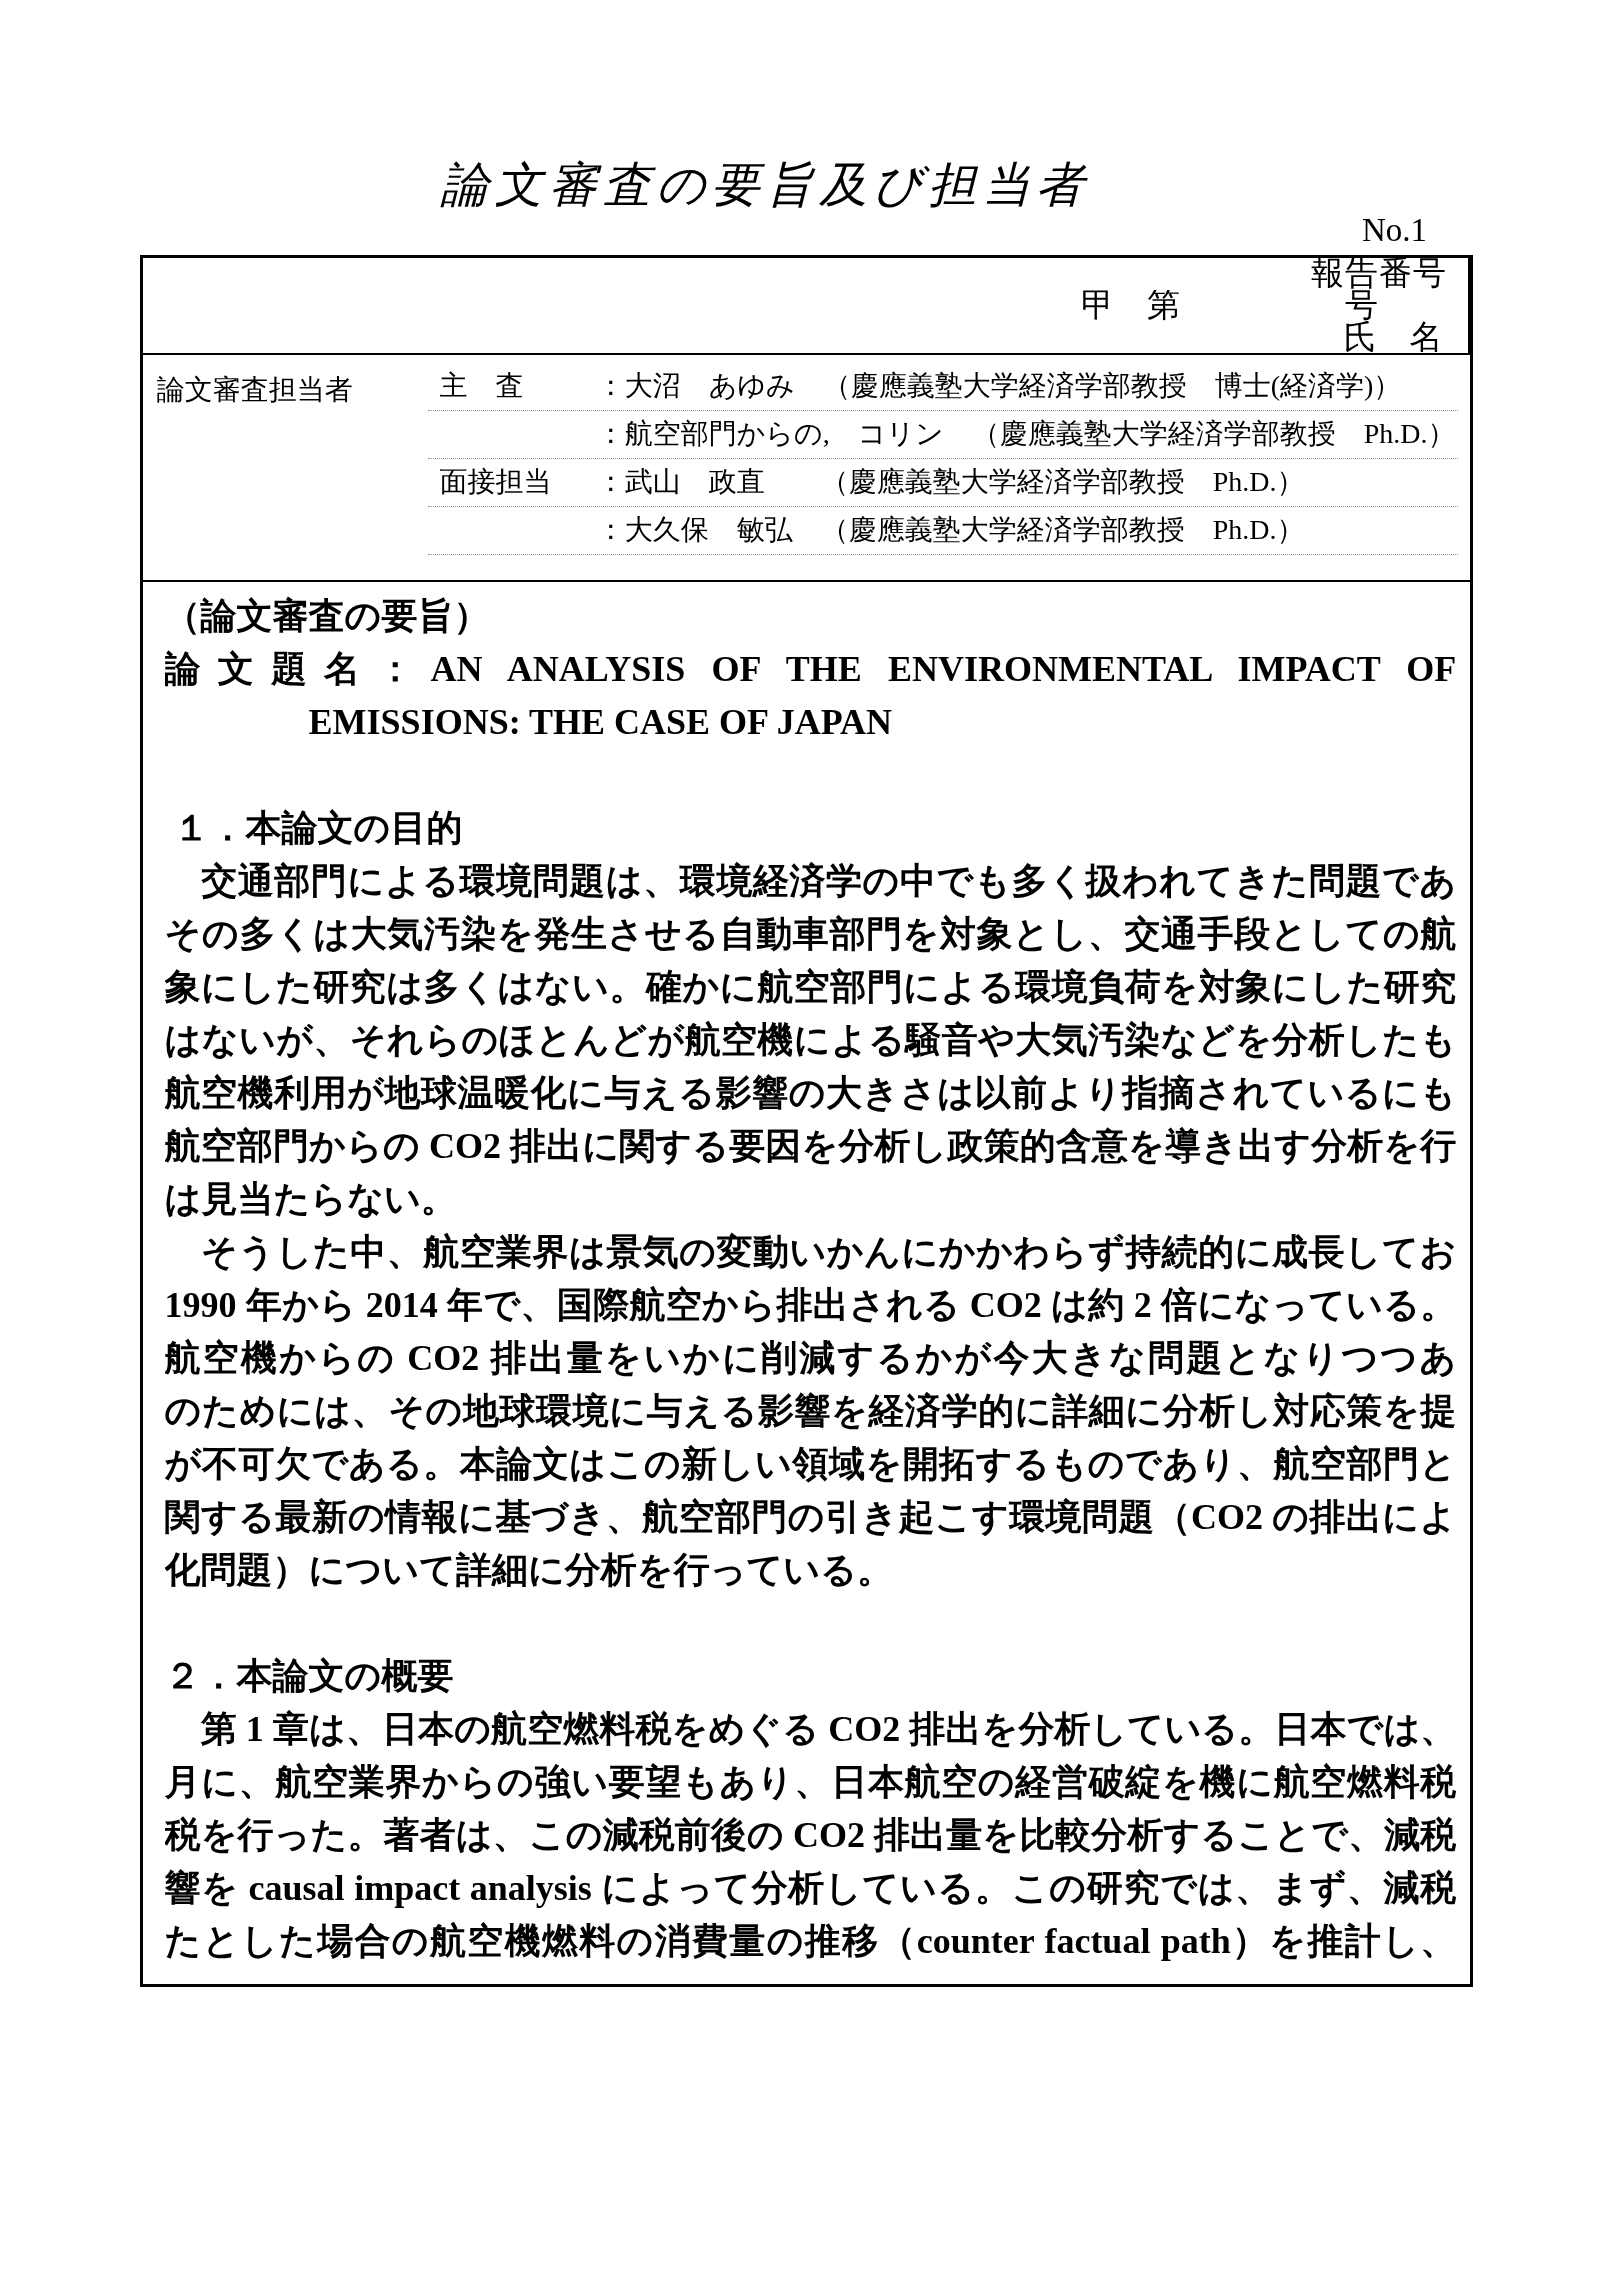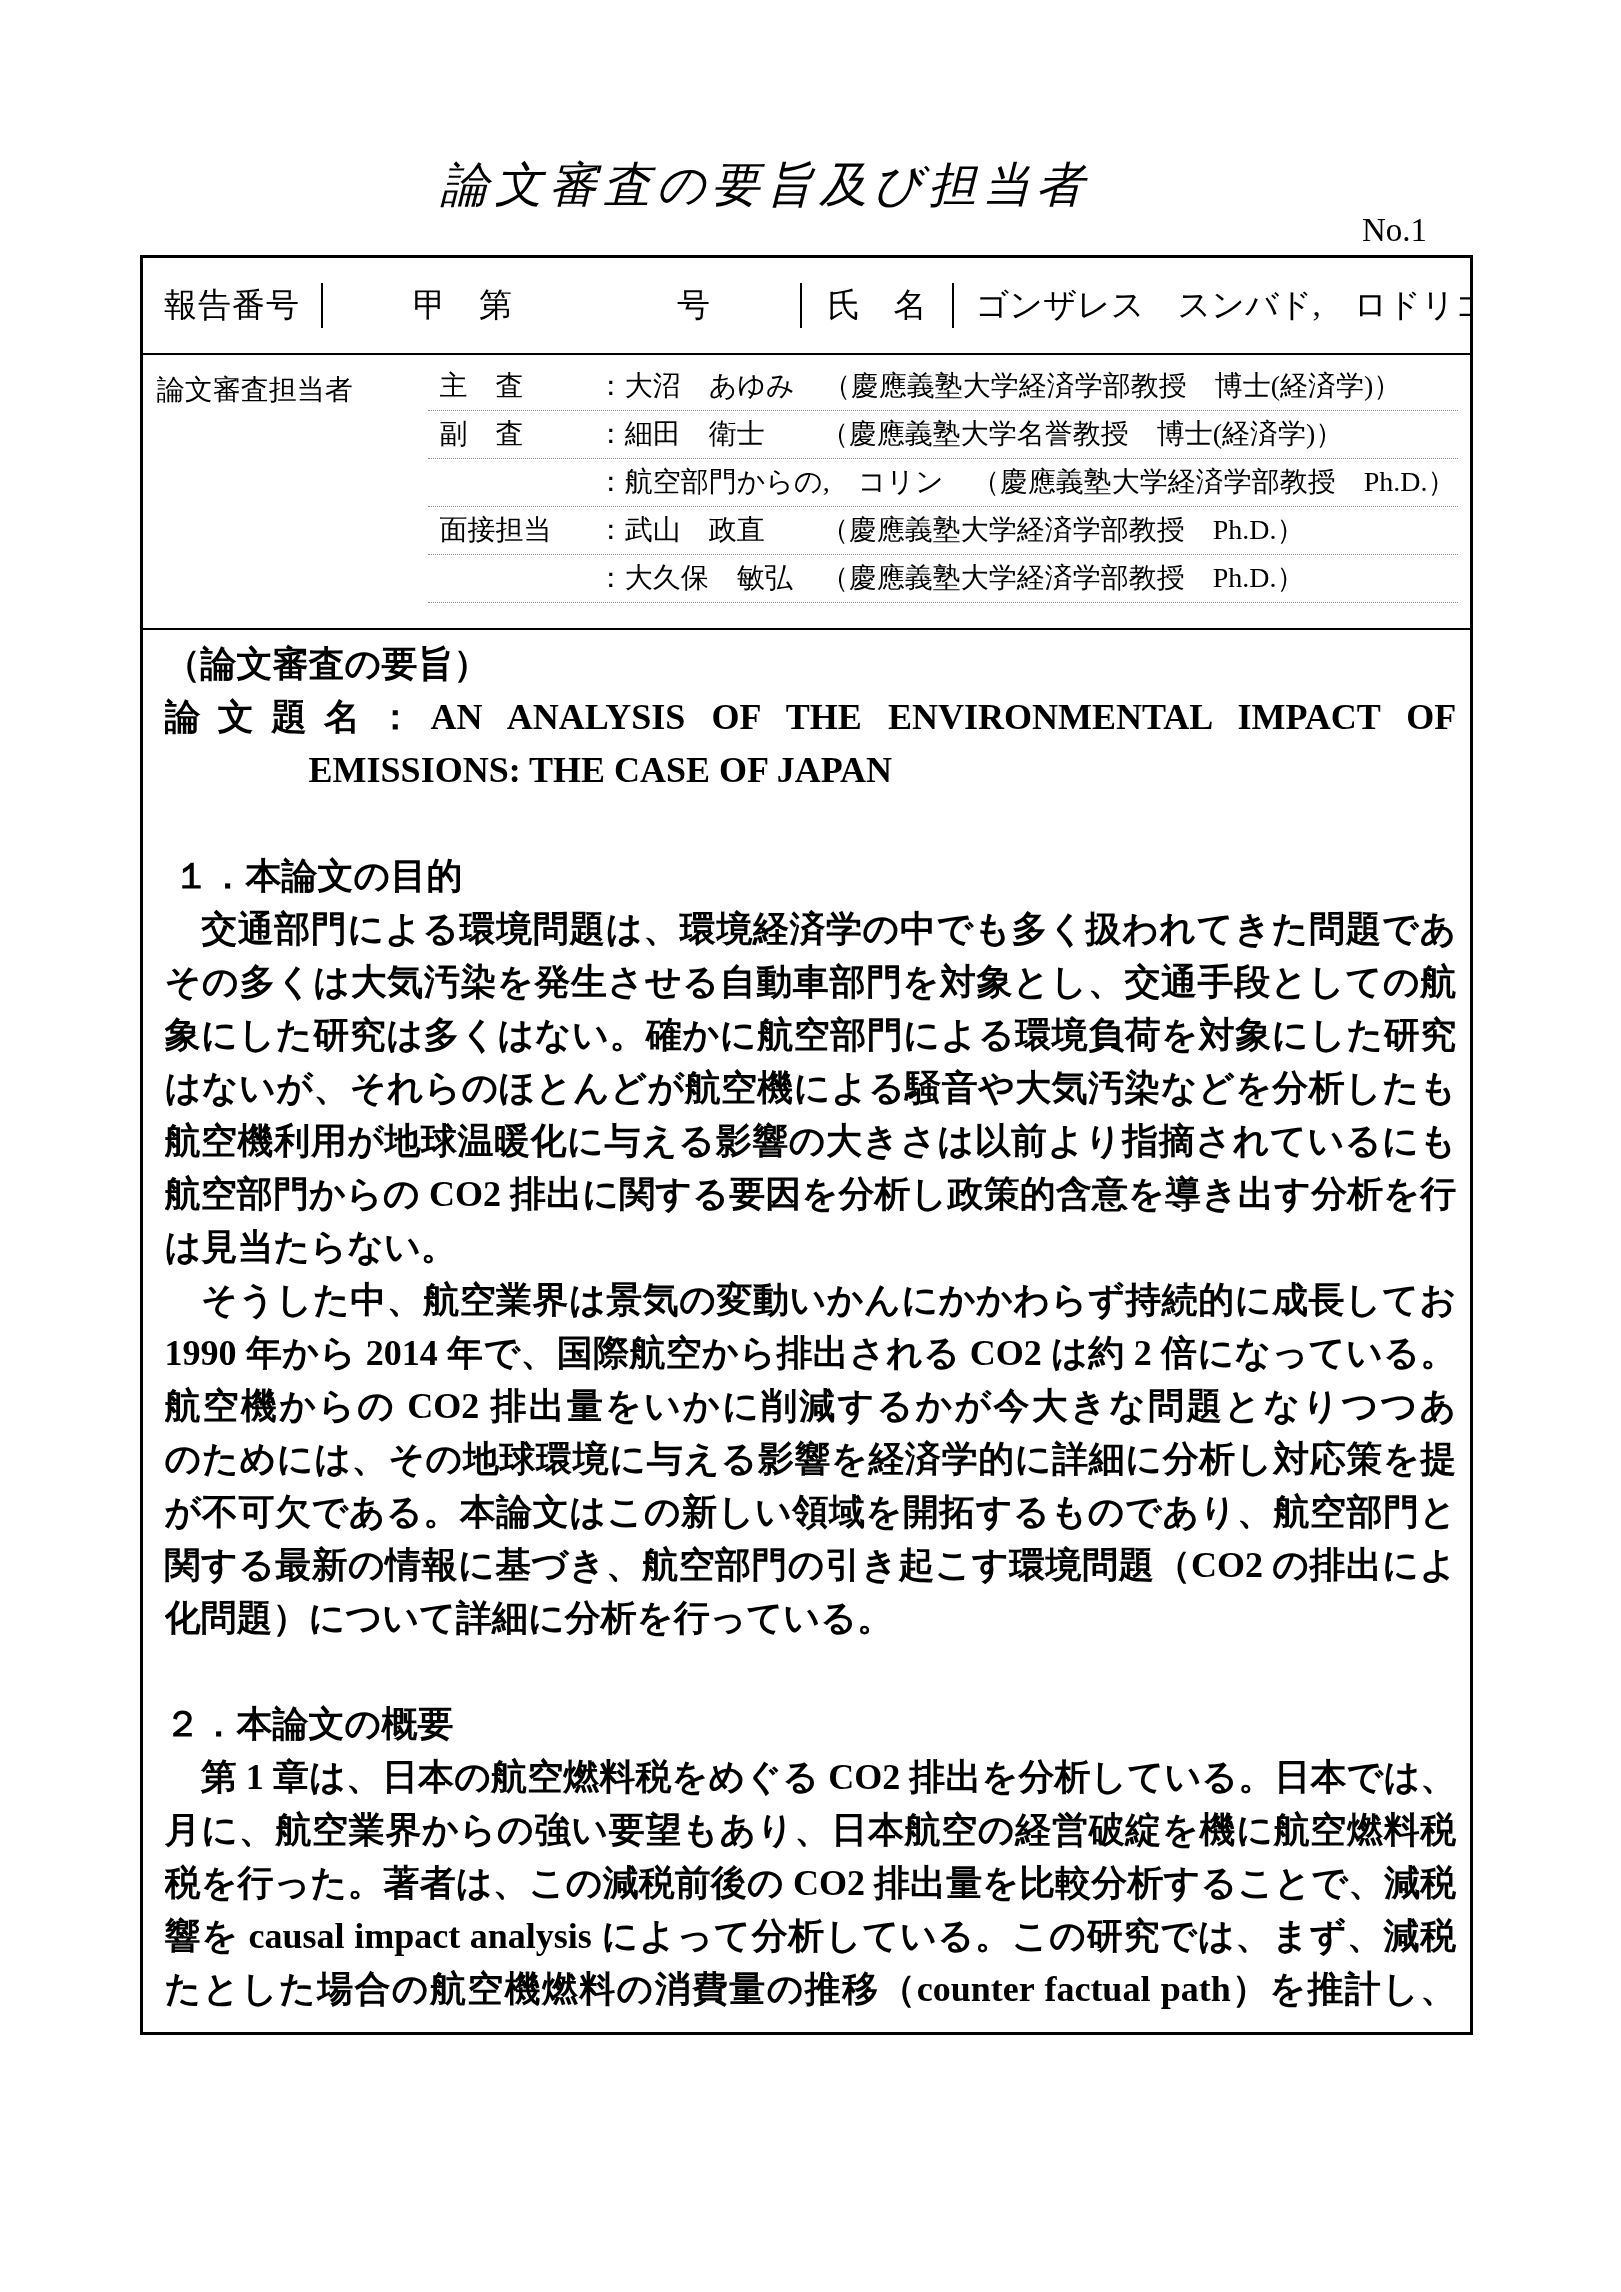--- a/index.html
+++ b/index.html
@@ -39,24 +39,25 @@
     left: 140px;
     top: 255px;
     width: 1333px;
     border: 3.9px solid #000;
     box-sizing: border-box;
     background: #fff;
   }
   
   .hdr-row {
     display: flex;
-    align-items: center;
+    align-items: flex-end;
     height: 95px;
     border-bottom: 2.9px solid #000;
     font-size: 33px;
+    flex-direction: column;
   }
   .hcell {
     display: flex;
     align-items: center;
     box-sizing: border-box;
     white-space: pre;
     overflow: hidden;
   }
   .hc-report-label { width: 180px; justify-content: center; border-right: 2px solid #000; letter-spacing: 1px; }
   .hc-report-value { width: 479px; justify-content: center; border-right: 2px solid #000; }
@@ -129,24 +130,20 @@
 
   <div class="exam-row-sec">
     <div class="exam-label">論文審査担当者</div>
     <div class="exam-rows">
 
         <div class="exam-row">
           <span class="exam-role">主　査</span>
           <span class="exam-person">：大沼　あゆみ　（慶應義塾大学経済学部教授　博士(経済学)）</span>
         </div>
 
-        <div class="exam-row">
-          <span class="exam-role">副　査</span>
-          <span class="exam-person">：細田　衛士　　（慶應義塾大学名誉教授　博士(経済学)）</span>
-        </div>
 
         <div class="exam-row">
           <span class="exam-role"></span>
           <span class="exam-person">：航空部門からの,　コリン　（慶應義塾大学経済学部教授　Ph.D.）</span>
         </div>
 
         <div class="exam-row">
           <span class="exam-role">面接担当</span>
           <span class="exam-person">：武山　政直　　（慶應義塾大学経済学部教授　Ph.D.）</span>
         </div>

